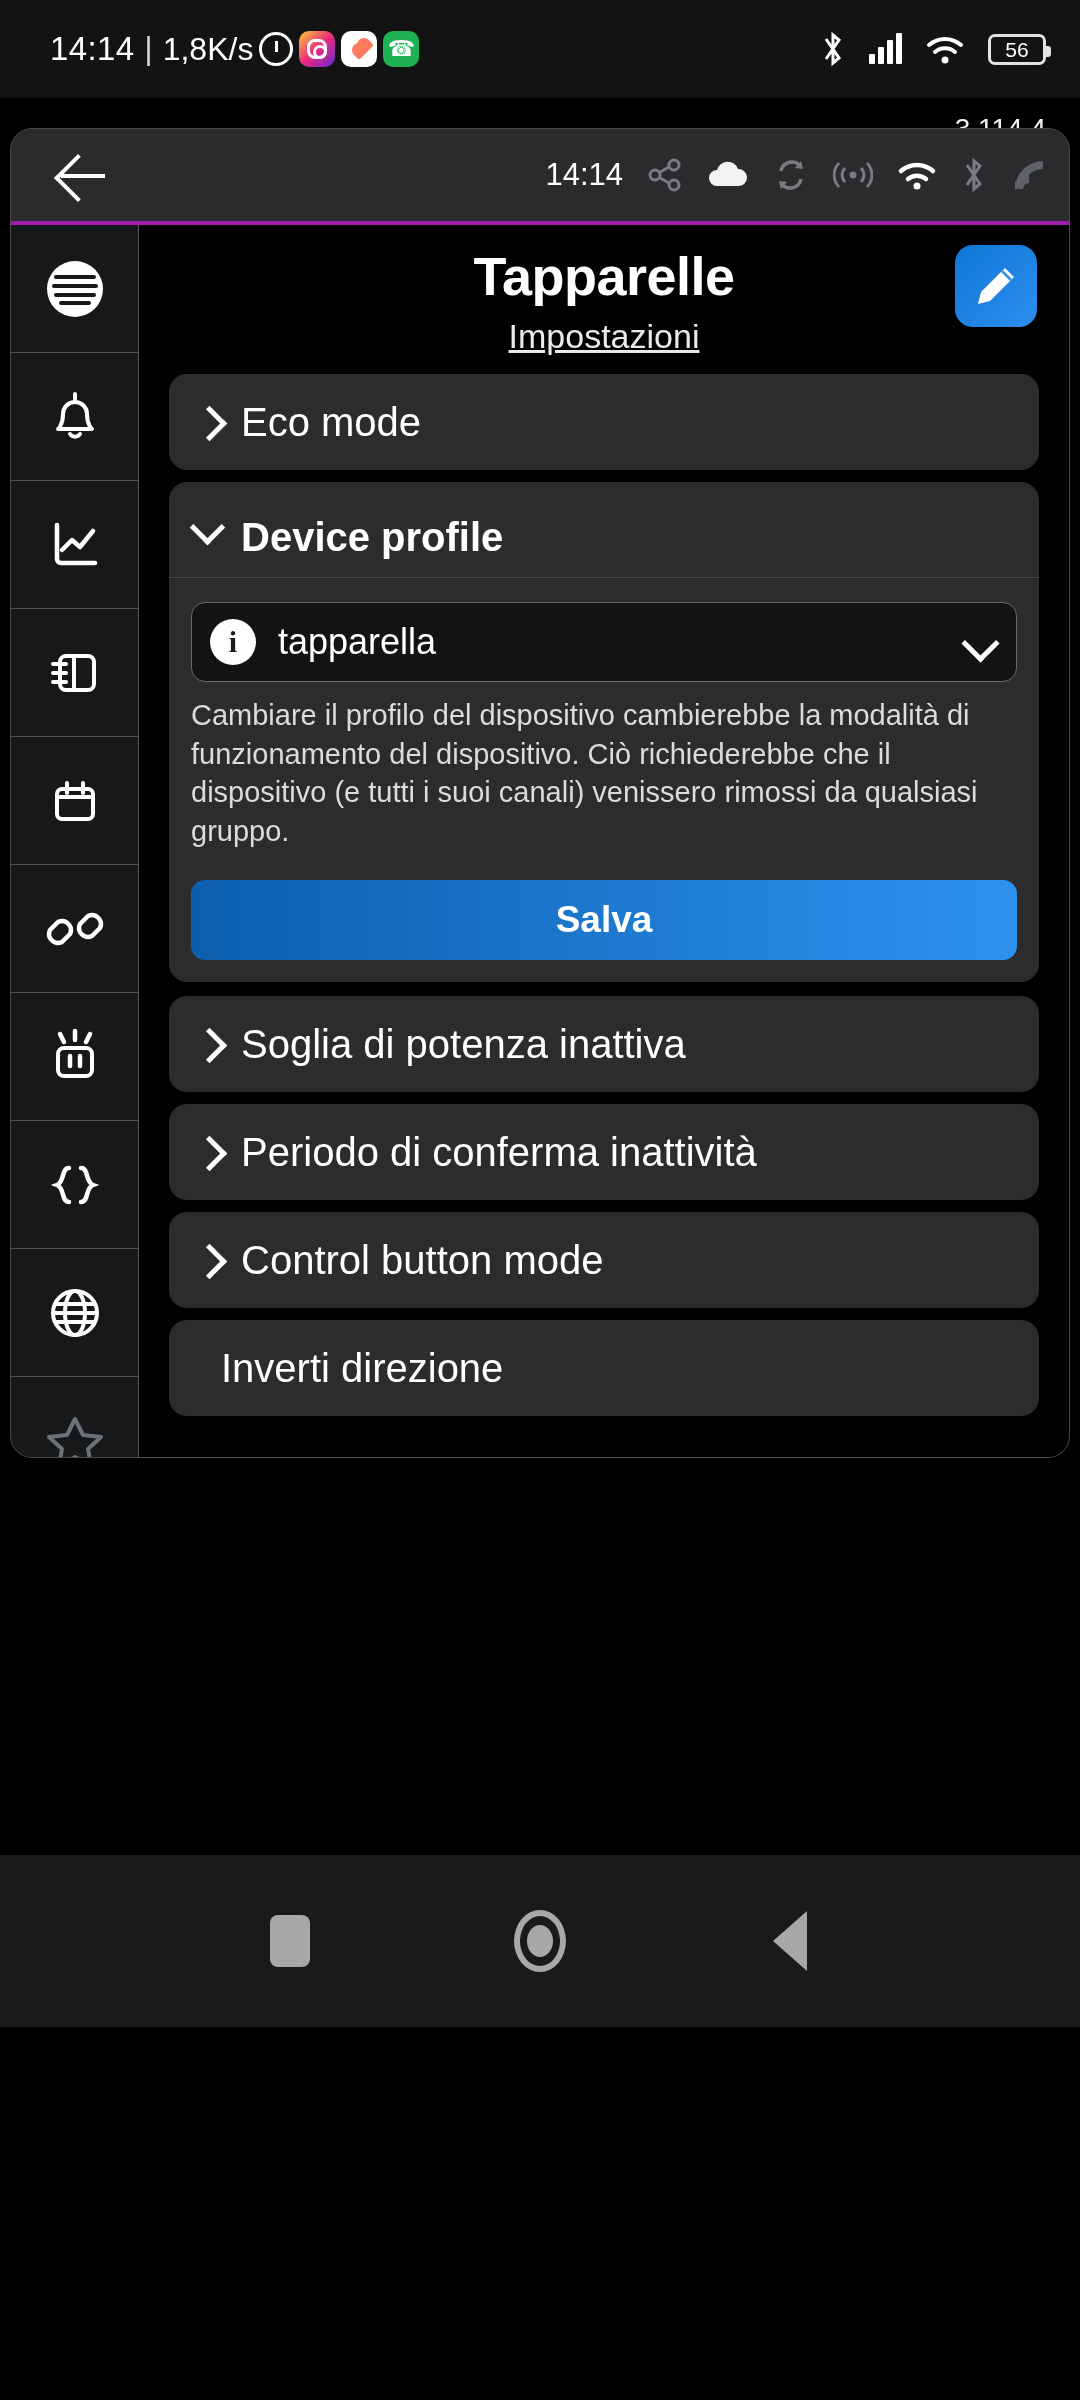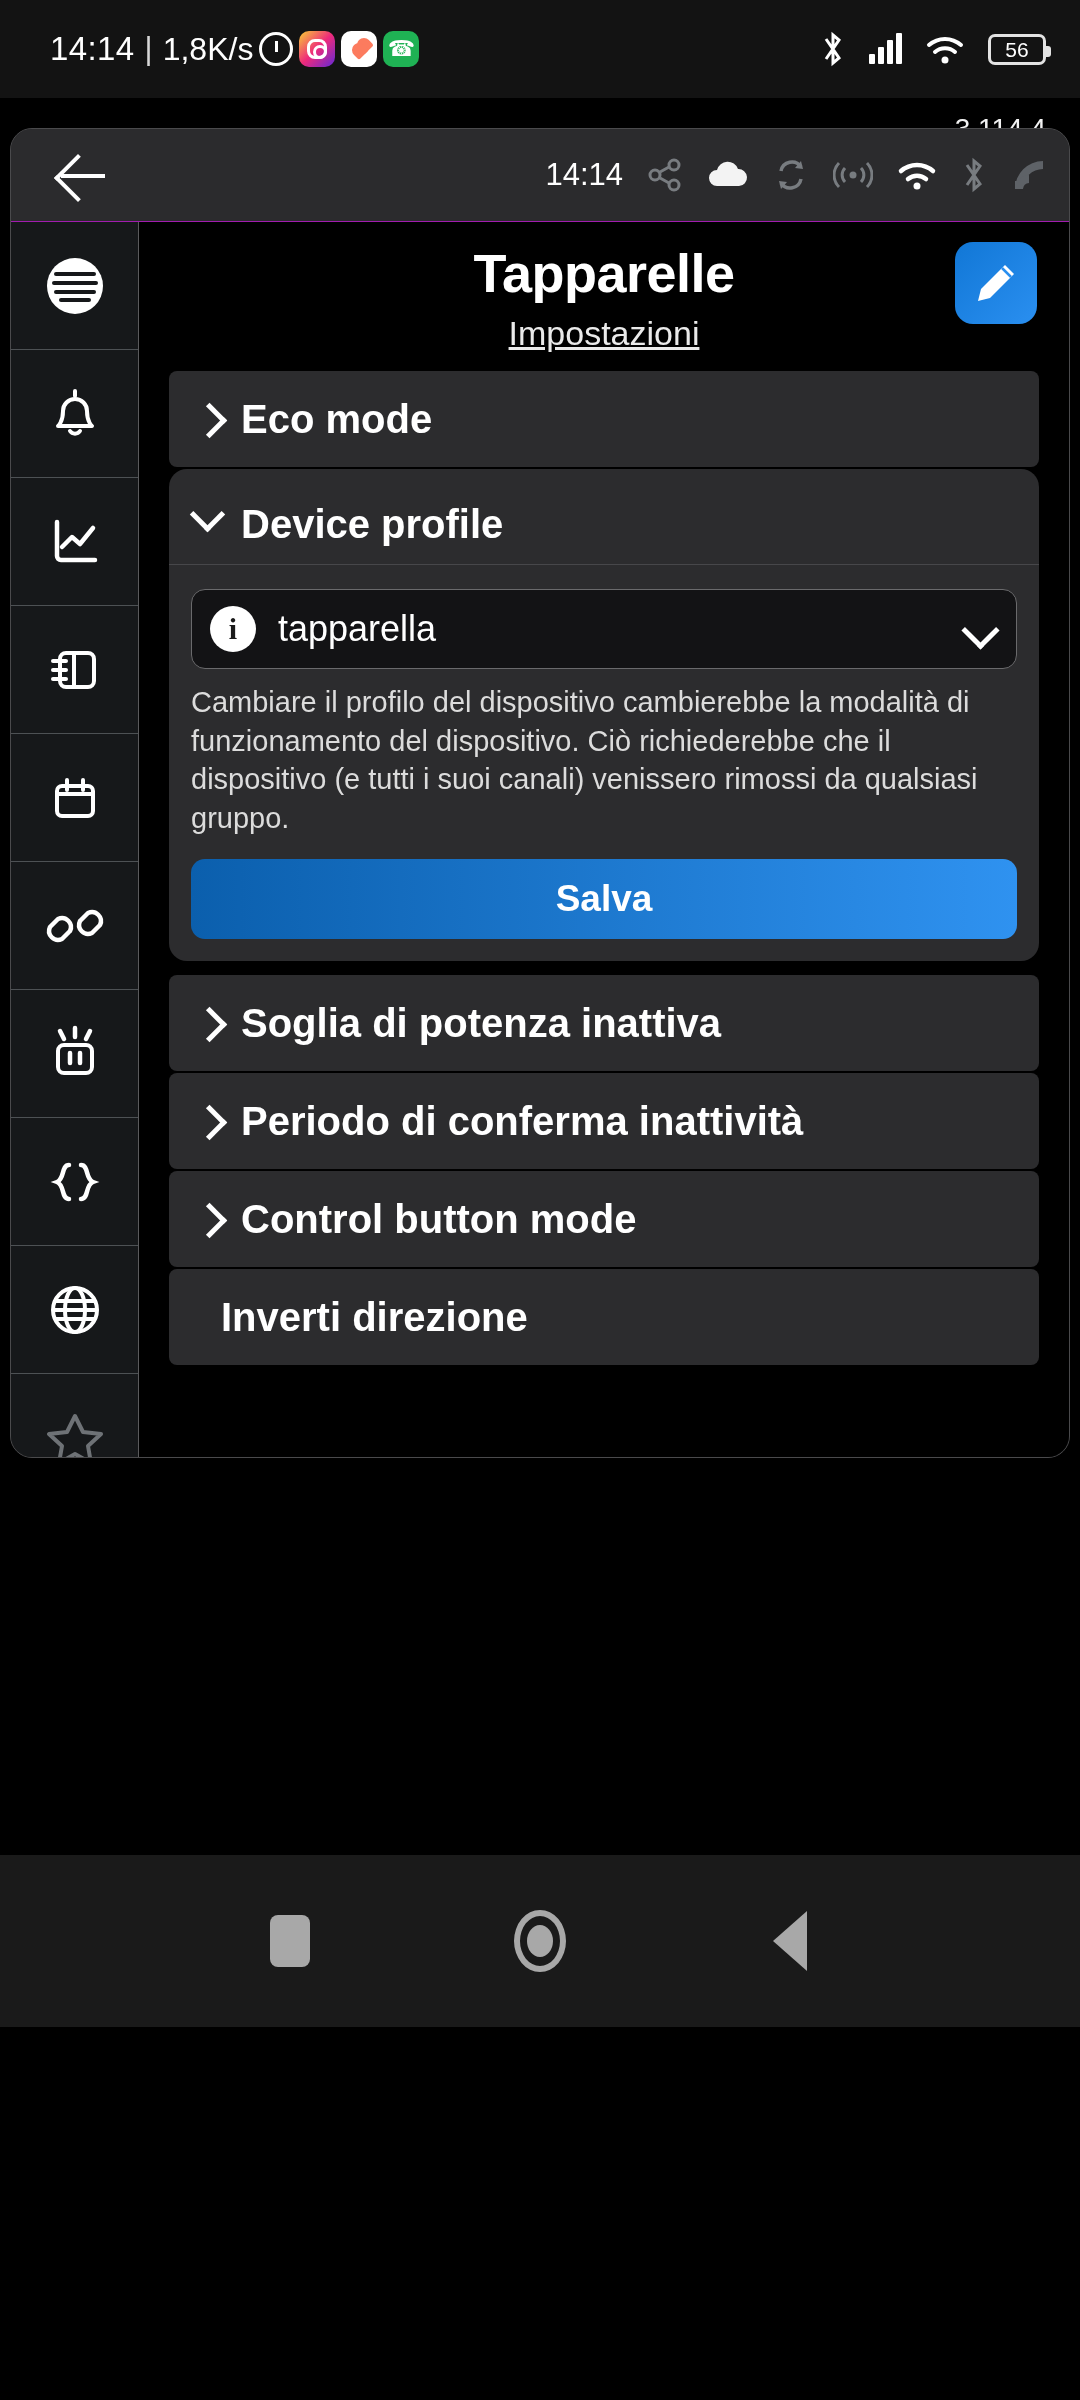--- a/index.html
+++ b/index.html
@@ -62,21 +62,21 @@
     padding: 0 22px 0 44px; gap:26px;
     background:#2b2b2d;
   }
   .backarrow{ width:56px;height:56px;position:relative;flex:none; }
   .backarrow::before{content:"";position:absolute;left:6px;top:27px;width:44px;height:4px;background:#fff;}
   .backarrow::after{content:"";position:absolute;left:6px;top:14px;width:30px;height:30px;border-left:4px solid #fff;border-bottom:4px solid #fff;transform:rotate(45deg);}
   .apptop-right{ margin-left:auto; display:flex; align-items:center; gap:24px; }
   .apptime{ color:#fff; font-size:31px; }
 
   
-  .appbody { display:flex; height: calc(100% - 92px); border-top:1px solid #a21caf; }
+  .appbody { display:flex; height: calc(100% - 92px); border-top:4px solid #a21caf; }
   .sidebar {
     width: 128px; flex:none; background:#16181a;
     border-right:1px solid #5a5a5c;
     display:flex; flex-direction:column;
   }
   .sbitem {
     height:128px; flex:none;
     display:flex; align-items:center; justify-content:center;
     border-bottom:1px solid #4d5154;
   }
@@ -94,23 +94,23 @@
   .page-sub { color:#eaeaea; font-size:34px; text-align:center; margin-top:10px;text-decoration:underline; }
   .editbtn {
     position:absolute; right:32px; top:20px;
     width:82px; height:82px; border-radius:18px;
     background: linear-gradient(135deg,#1177d6 0%, #2a8ff0 100%);
     display:flex; align-items:center; justify-content:center;
   }
 
   .list { padding: 18px 30px 0 30px; }
   .row {
-    background:#2c2c2e; border-radius:8px;
+    background:#2c2c2e; border-radius:18px;
     min-height:96px; display:flex; align-items:center;
-    padding: 0 26px; margin-bottom:2px;font-weight:bold;
+    padding: 0 26px; margin-bottom:12px;
   }
   .row-label { color:#fff; font-size:40px; margin-left:26px; }
   .chev {
     width:20px;height:34px;position:relative;flex:none;
   }
   .chev::after{
     content:""; position:absolute; left:2px; top:6px;
     width:20px;height:20px;
     border-right:5px solid #fff; border-bottom:5px solid #fff;
     transform:rotate(-45deg);
@@ -132,21 +132,21 @@
     display:flex;align-items:center;justify-content:center;
     color:#1a1a1a;font-size:30px;font-weight:bold;font-family:"Liberation Serif",serif;
   }
   .select-val{ color:#fff; font-size:36px; margin-left:22px; }
   .caret{ margin-left:auto; width:30px;height:20px;position:relative; }
   .caret::after{content:"";position:absolute;left:3px;top:-2px;width:22px;height:22px;border-right:5px solid #fff;border-bottom:5px solid #fff;transform:rotate(45deg);}
 
   .desc { color:#dcdcdc; font-size:29px; line-height:1.33; margin-top:14px; }
 
   .savebtn {
-    margin-top:22px; height:80px; border-radius:14px;
+    margin-top:30px; height:80px; border-radius:14px;
     background: linear-gradient(90deg,#0b5fad 0%, #2f92f0 100%);
     display:flex; align-items:center; justify-content:center;
   }
   .savebtn span{ color:#fff; font-size:37px; font-weight:bold; }
 
   
   .navbar {
     position:absolute; left:0; bottom:0; width:1080px; height:172px;
     background:#1a1a1a; display:flex; align-items:center; justify-content:center; gap:0;
   }

